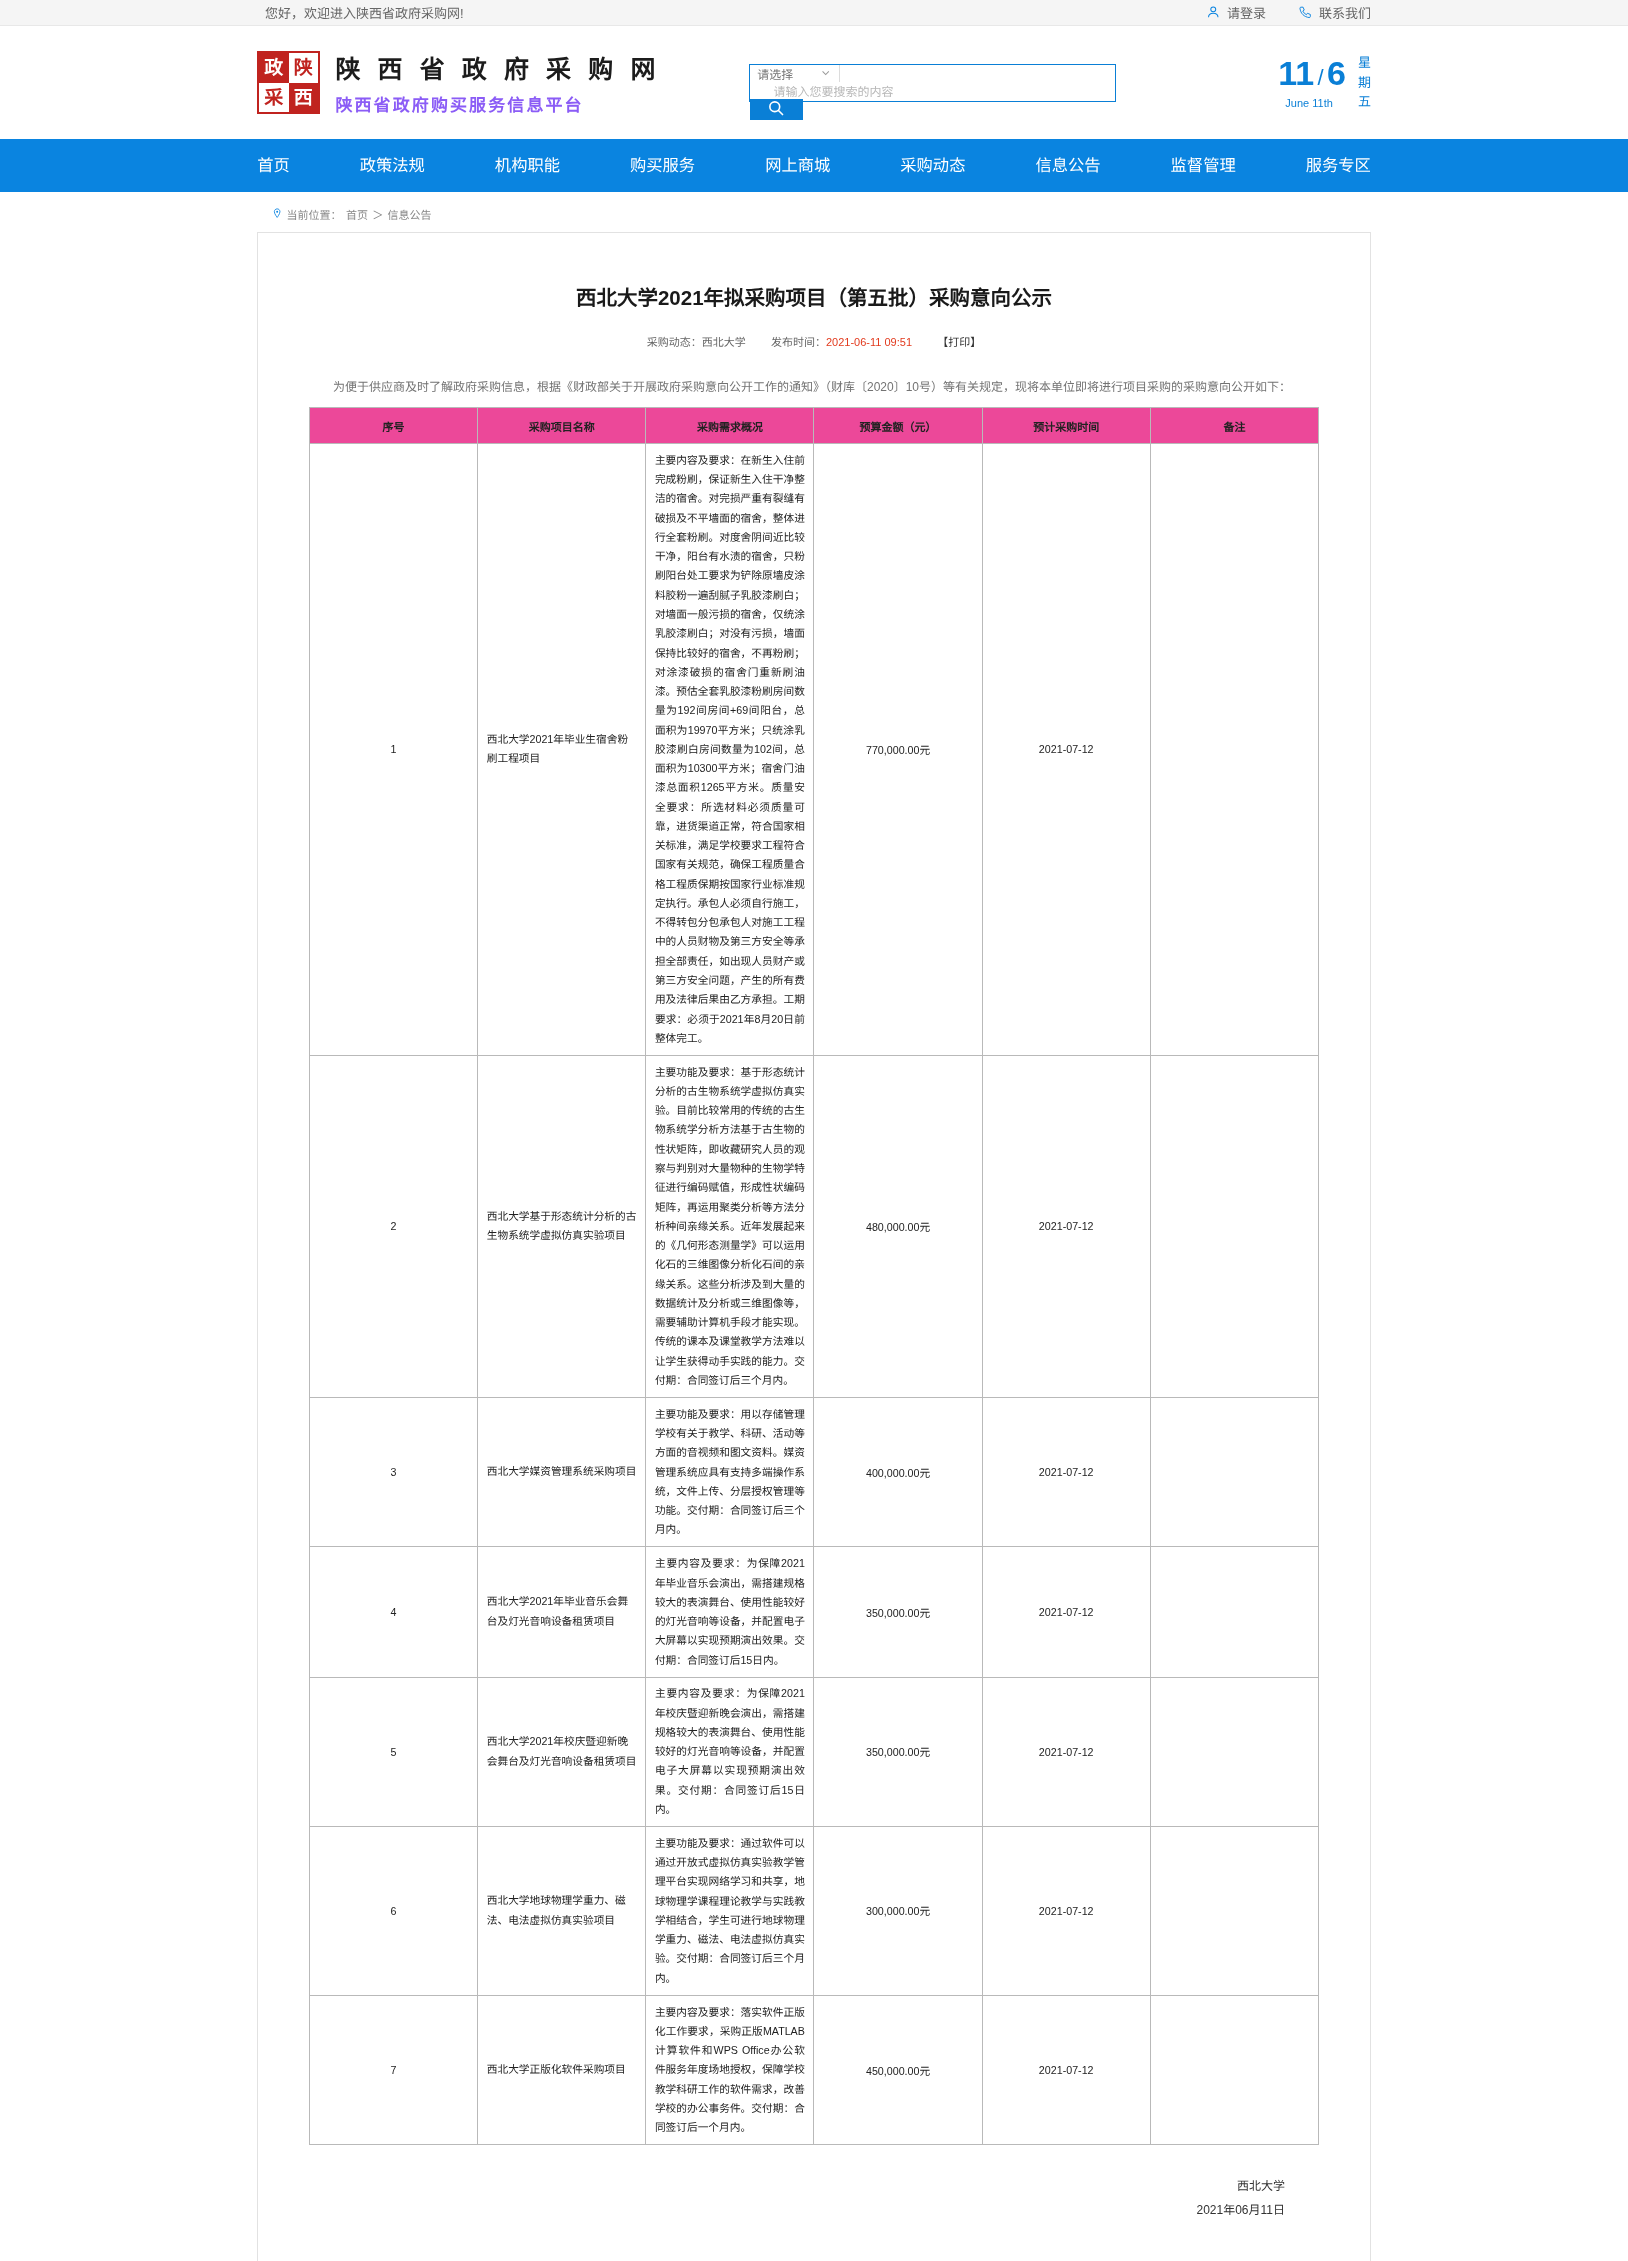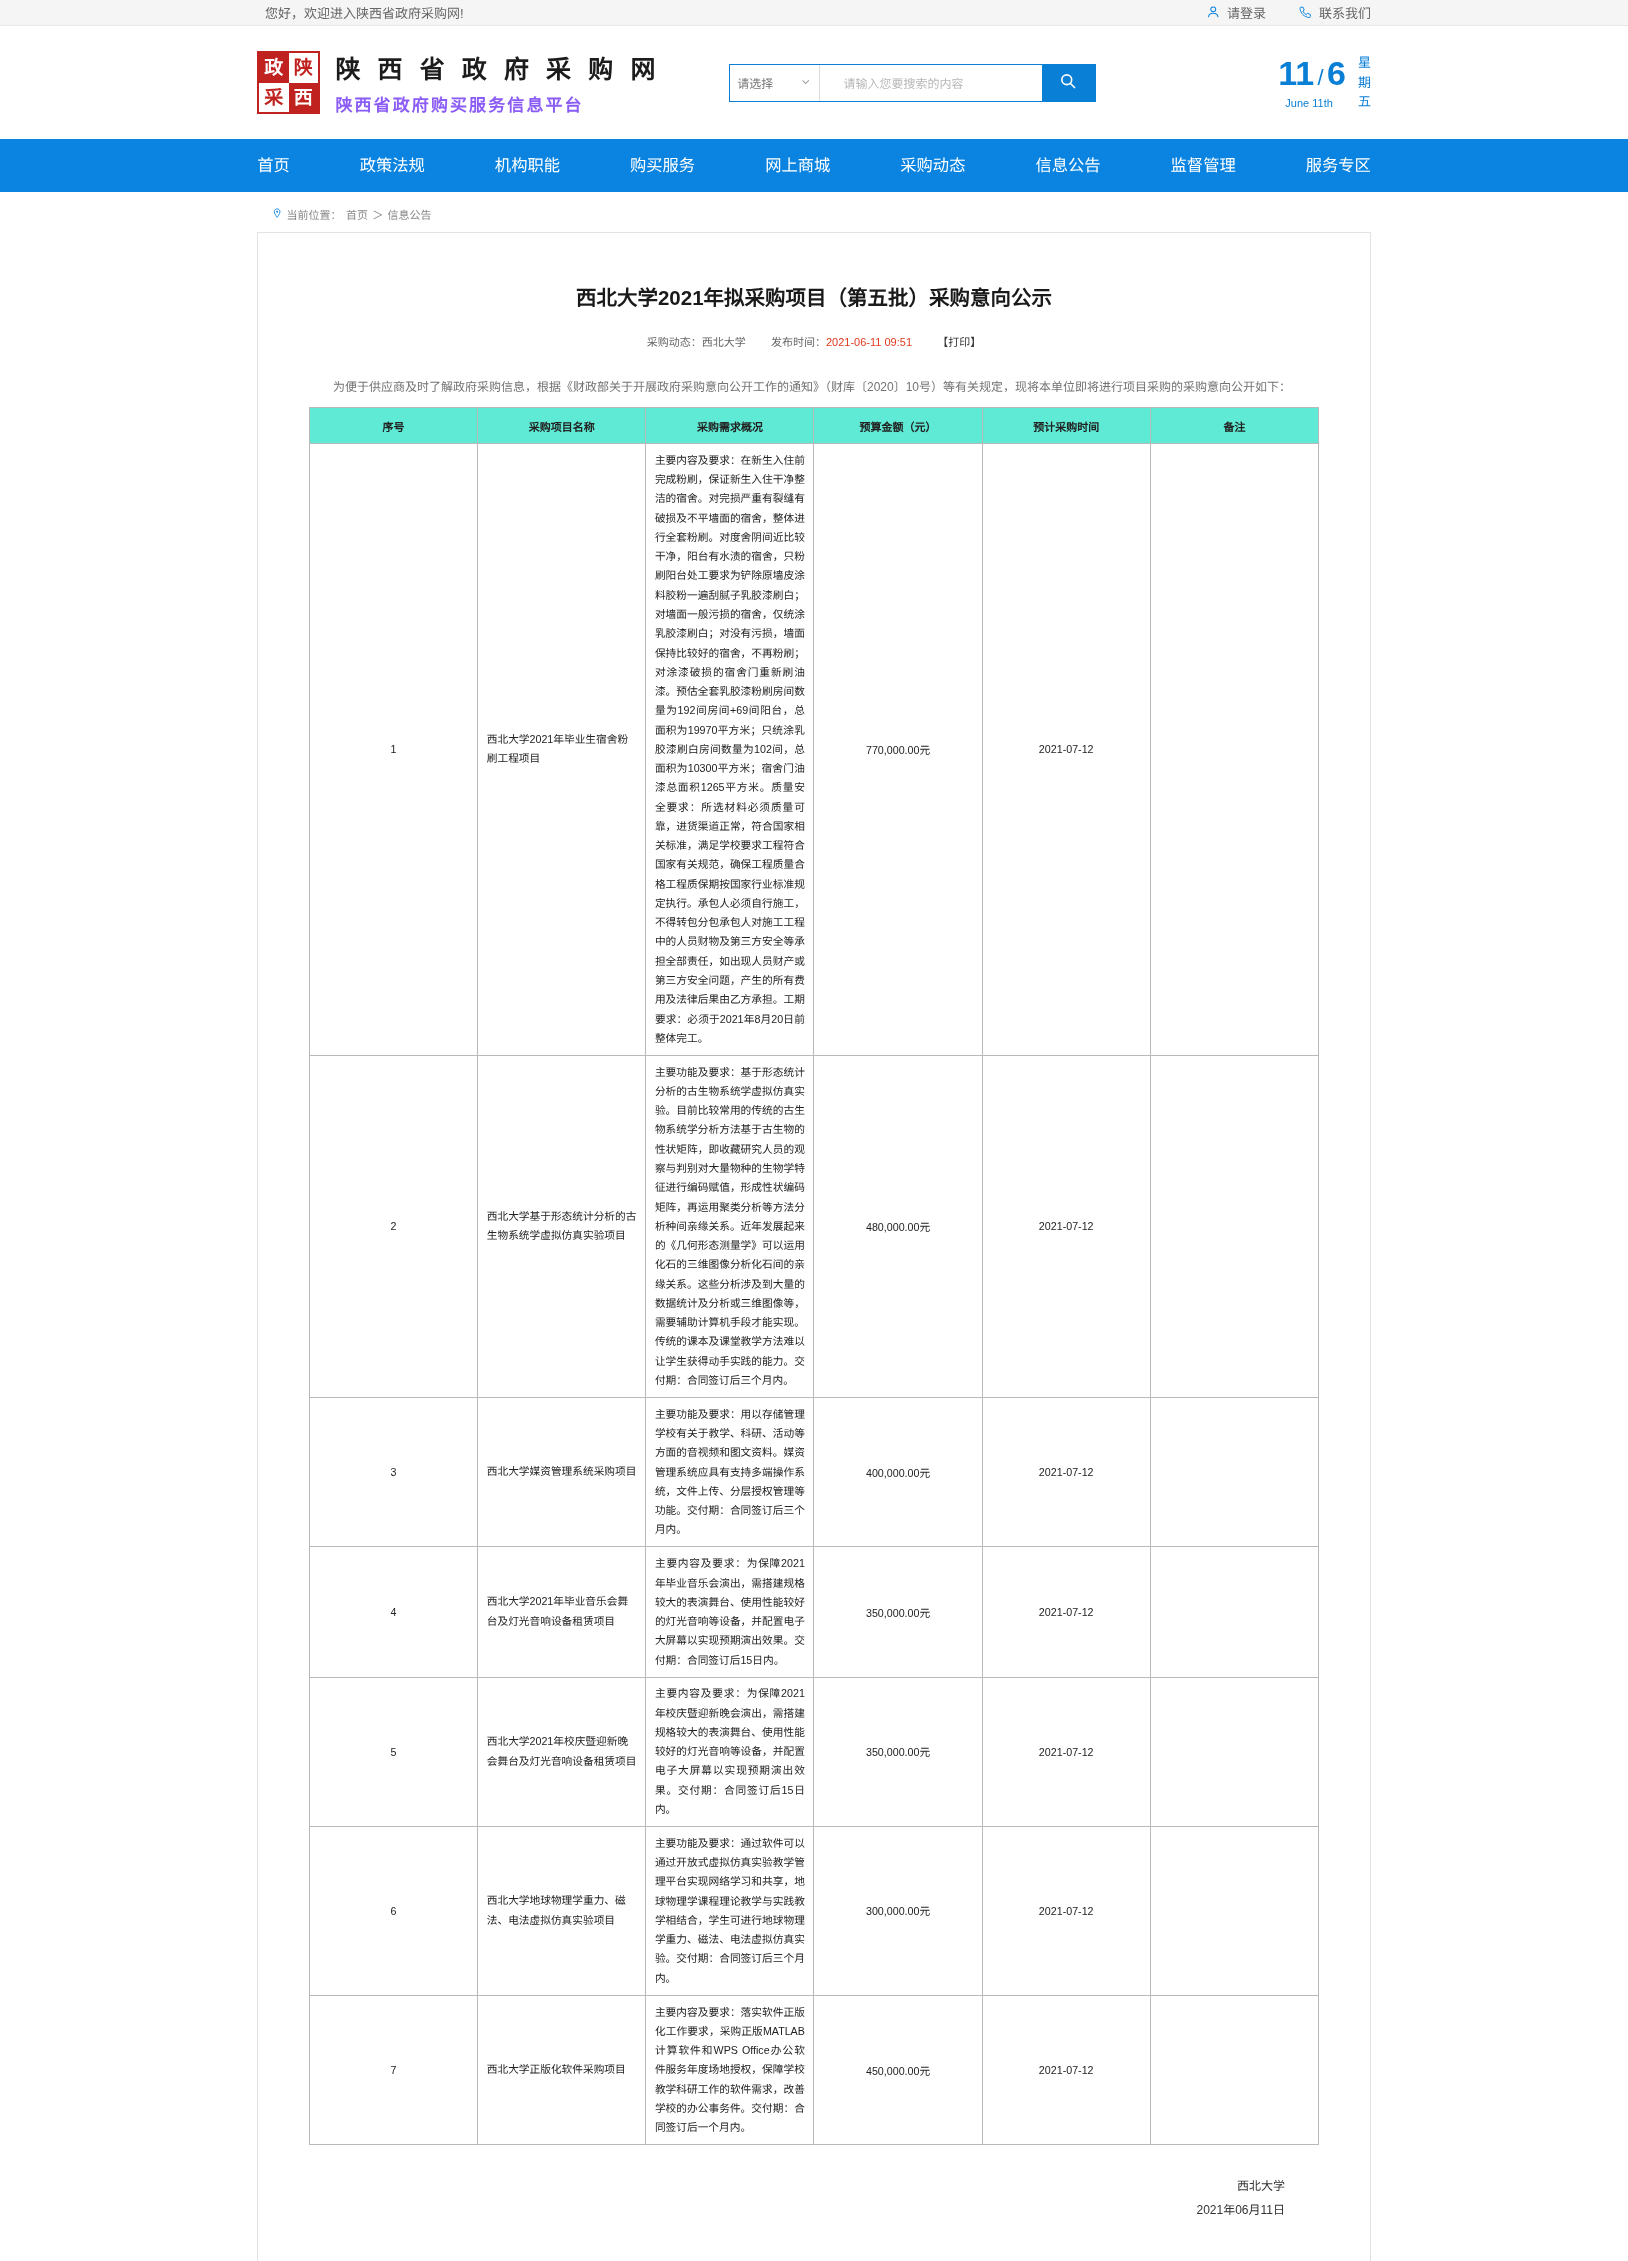--- a/index.html
+++ b/index.html
@@ -45,27 +45,28 @@
   }
   .logo-mark i{ font-style:normal; display:flex;align-items:center;justify-content:center;width:100%;height:100%;}
   .logo-mark i:nth-child(1){ background:#c0231f;color:#fff;}
   .logo-mark i:nth-child(2){ background:#fff;color:#c0231f;}
   .logo-mark i:nth-child(3){ background:#fff;color:#c0231f;}
   .logo-mark i:nth-child(4){ background:#c0231f;color:#fff;}
   .logo-text .l1{ font-size:25px; font-weight:bold; letter-spacing:5.1px; color:#1c1c1c;}
   .logo-text .l2{ font-size:17px; font-weight:bold; letter-spacing:2.1px; color:#8b5cf6; margin-top:5.1px;}
   
   .search{
-    margin-left:68px;
+    margin-left:88px;
     display:flex;
     align-items:stretch;
     height:38px;
     border:1.7px solid #0a7fd6;
     width:367px;
     background:#fff;
+    flex-direction:column;
   }
   .search .sel{
     width:90px; border-right:0.9px solid #dcdcdc; display:flex;align-items:center;justify-content:space-between;
     padding:0 7.7px; font-size:12px; color:#777;
   }
   .search .inp{ flex:1; display:flex;align-items:center; padding:0 24px; font-size:12px; color:#b7b7b7;}
   .search .btn{ width:53px; background:#0a7fd6; display:flex;align-items:center;justify-content:center; cursor:pointer;}
   
   .datebox{ margin-left:auto; display:flex; align-items:center; gap:12px; color:#0a7fd6;}
   .datebox .big{ font-size:34px; font-weight:bold; line-height:1; display:flex; align-items:baseline; gap:3.4px;margin-left:6px;}
@@ -98,21 +99,21 @@
   .doc-meta .red{ color:#e23a1e; }
   .doc-meta .sep{ display:inline-block; width:19px;}
   .doc-meta .print{ color:#333; cursor:pointer;}
   .para{ font-size:12px; line-height:2.0; color:#737373; text-indent:2em; margin:0 0 8px 0;}
   table.gov{
     width:100%; border-collapse:collapse; margin:8.6px 0 20.5px 0; table-layout:fixed;
   }
   table.gov th, table.gov td{
     border:0.9px solid #b9b9b9; padding:6.8px 8.6px; font-size:10.7px; color:#222; vertical-align:middle;
   }
-  table.gov th{ background:#5eead4; font-weight:bold; text-align:center; font-size:11px; padding:9.4px 5.1px;}
+  table.gov th{ background:#ec4899; font-weight:bold; text-align:center; font-size:11px; padding:9.4px 5.1px;}
   td.idx{ text-align:center; width:53px;}
   td.pname{ width:181px; line-height:1.85;}
   td.desc{ width:171px; line-height:1.8; text-align:justify;}
   td.amt{ width:163px; text-align:center;}
   td.time{ width:171px; text-align:center;}
   td.note{ width:110px;}
   .tail{ font-size:12px; line-height:2; color:#333; text-indent:2em; margin-top:5.1px;}
   .sign{ text-align:right; font-size:12px; color:#333; margin-top:29px; line-height:2; padding-right:34px;}
 </style>
 </head>

